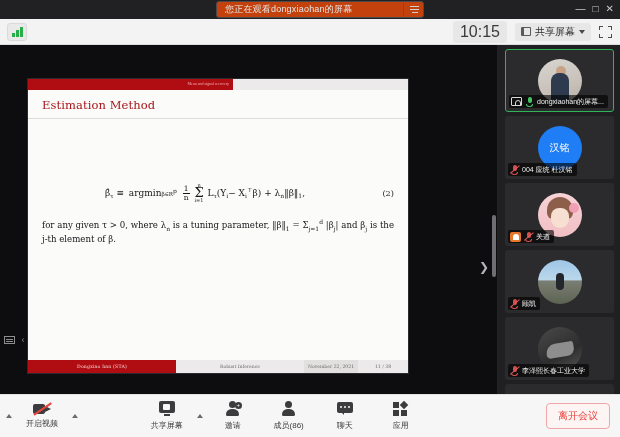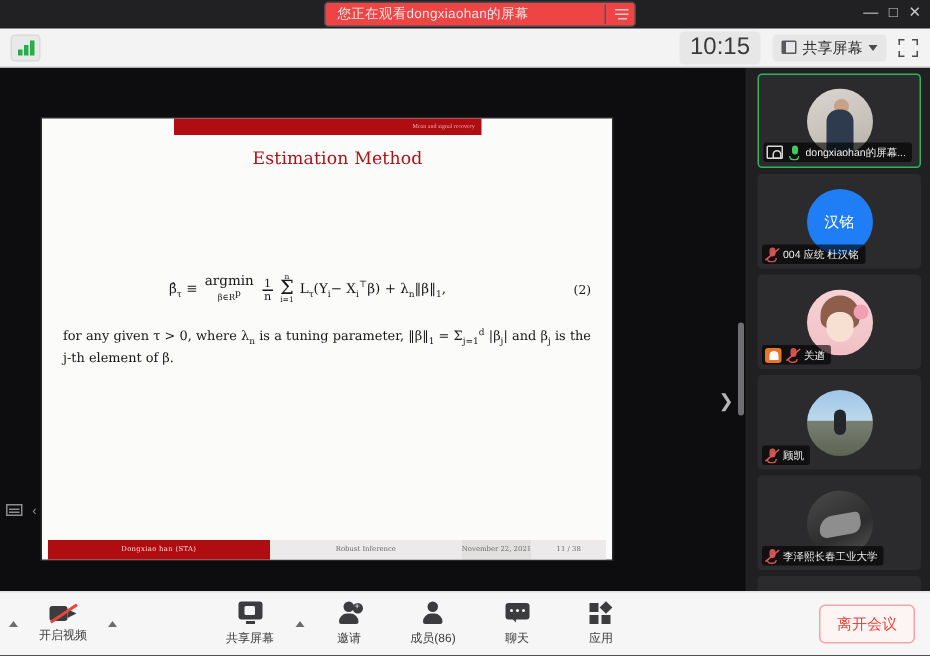--- a/index.html
+++ b/index.html
@@ -8,21 +8,21 @@
     background: #1c1c1e;
     font-family: "Liberation Sans", "DejaVu Sans", sans-serif;
     overflow: hidden;
   }
   #app { position: relative; width: 620px; height: 437px; background: #212124; }
 
   
   .banner {
     position: absolute; left: 216px; top: 1px;
     height: 17px; display: flex; align-items: center;
-    background: #ef4444; border-radius: 3px;
+    background: #c2410c; border-radius: 3px;
     padding: 0 4px 0 8px; z-index: 40;
     border: 1px solid #4a4a4e;
     gap: 44px;
   }
   .banner-text { color: #e6e6e8; font-size: 9px; letter-spacing: .2px; white-space: nowrap; }
   .banner-menu {
     margin-left: 7px; width: 16px; height: 13px;
     display: flex; flex-direction: column; justify-content: center;
     align-items: center; gap: 2px; border-left: 1px solid #55555a; padding-left: 6px;
   }
@@ -68,21 +68,21 @@
   .fullscr b:nth-child(4){ right:0; bottom:0; border-left:0; border-top:0;}
 
   
   .share-area {
     position: absolute; left: 0; top: 45px; width: 497px; height: 349px;
     background: #0d0d0f; overflow: hidden;
   }
   .slide {
     position: absolute; left: 28px; top: 34px; width: 380px; height: 294px;
     background: #fbfbfa; box-shadow: 0 0 0 1px #2a2a2c;
-    display: flex; flex-direction: column; align-items: center;
+    display: flex; flex-direction: column;
   }
   .slide-topbar { height: 11px; display: flex; }
   .slide-topbar .red { width: 205px; background: #b00d12; position: relative;}
   .slide-topbar .red .tiny {
     position: absolute; right: 4px; top: 2px; font-size: 4px; color: #f0a9ab;
     white-space: nowrap; font-family: "Liberation Serif", serif;
   }
   .slide-topbar .grey { flex: 1; background: #eceaea; }
   .slide-title {
     color: #a8141a; font-size: 11.5px; padding: 8px 0 0 14px;
@@ -92,21 +92,21 @@
   .slide-body {
     flex: 1; padding: 48px 14px 0 14px; color: #17171a;
     font-family: "DejaVu Serif", serif; font-size: 8.6px; line-height: 1.55;
     text-align: justify;
   }
   .eq-row { display: flex; align-items: center; margin: 16px 0 14px 0; }
   .eq { flex: 1; text-align: center; font-family: "DejaVu Serif", serif; font-size: 9px; }
   .eq-num { width: 26px; text-align: right; font-size: 8.2px; font-family: "DejaVu Serif", serif;}
   .frac { display: inline-flex; flex-direction: column; vertical-align: middle; font-size: 7.5px; line-height: 1.05; text-align:center; margin: 0 1px;}
   .frac .num { border-bottom: .7px solid #17171a; padding: 0 1px;}
-  .argmin { display: inline-flex; flex-direction: column; align-items: center; vertical-align: middle; line-height: 1; margin: 0 2px;}
+  .argmin { display: inline-flex; align-items: center; vertical-align: middle; line-height: 1; margin: 0 2px;}
   .argmin .sub { font-size: 5.6px; }
   .bigsum { display: inline-flex; flex-direction: column; align-items: center; vertical-align: middle; line-height: 1; margin: 0 1px;}
   .bigsum .lim { font-size: 5px; }
   .bigsum .sig { font-size: 13px; line-height: .8; }
   sub, sup { font-size: 6px; }
   .slide-footer { height: 13px; display: flex; align-items: center; font-size: 4.6px;
     font-family: "DejaVu Serif", serif; color: #6a6a6c; }
   .foot-red { width: 148px; height: 100%; background: #b00d12; color: #f7d7d8;
     display: flex; align-items: center; justify-content: center; letter-spacing: .2px;}
   .foot-mid { width: 128px; height:100%; background:#eceaea; display:flex; align-items:center; justify-content:center;}

